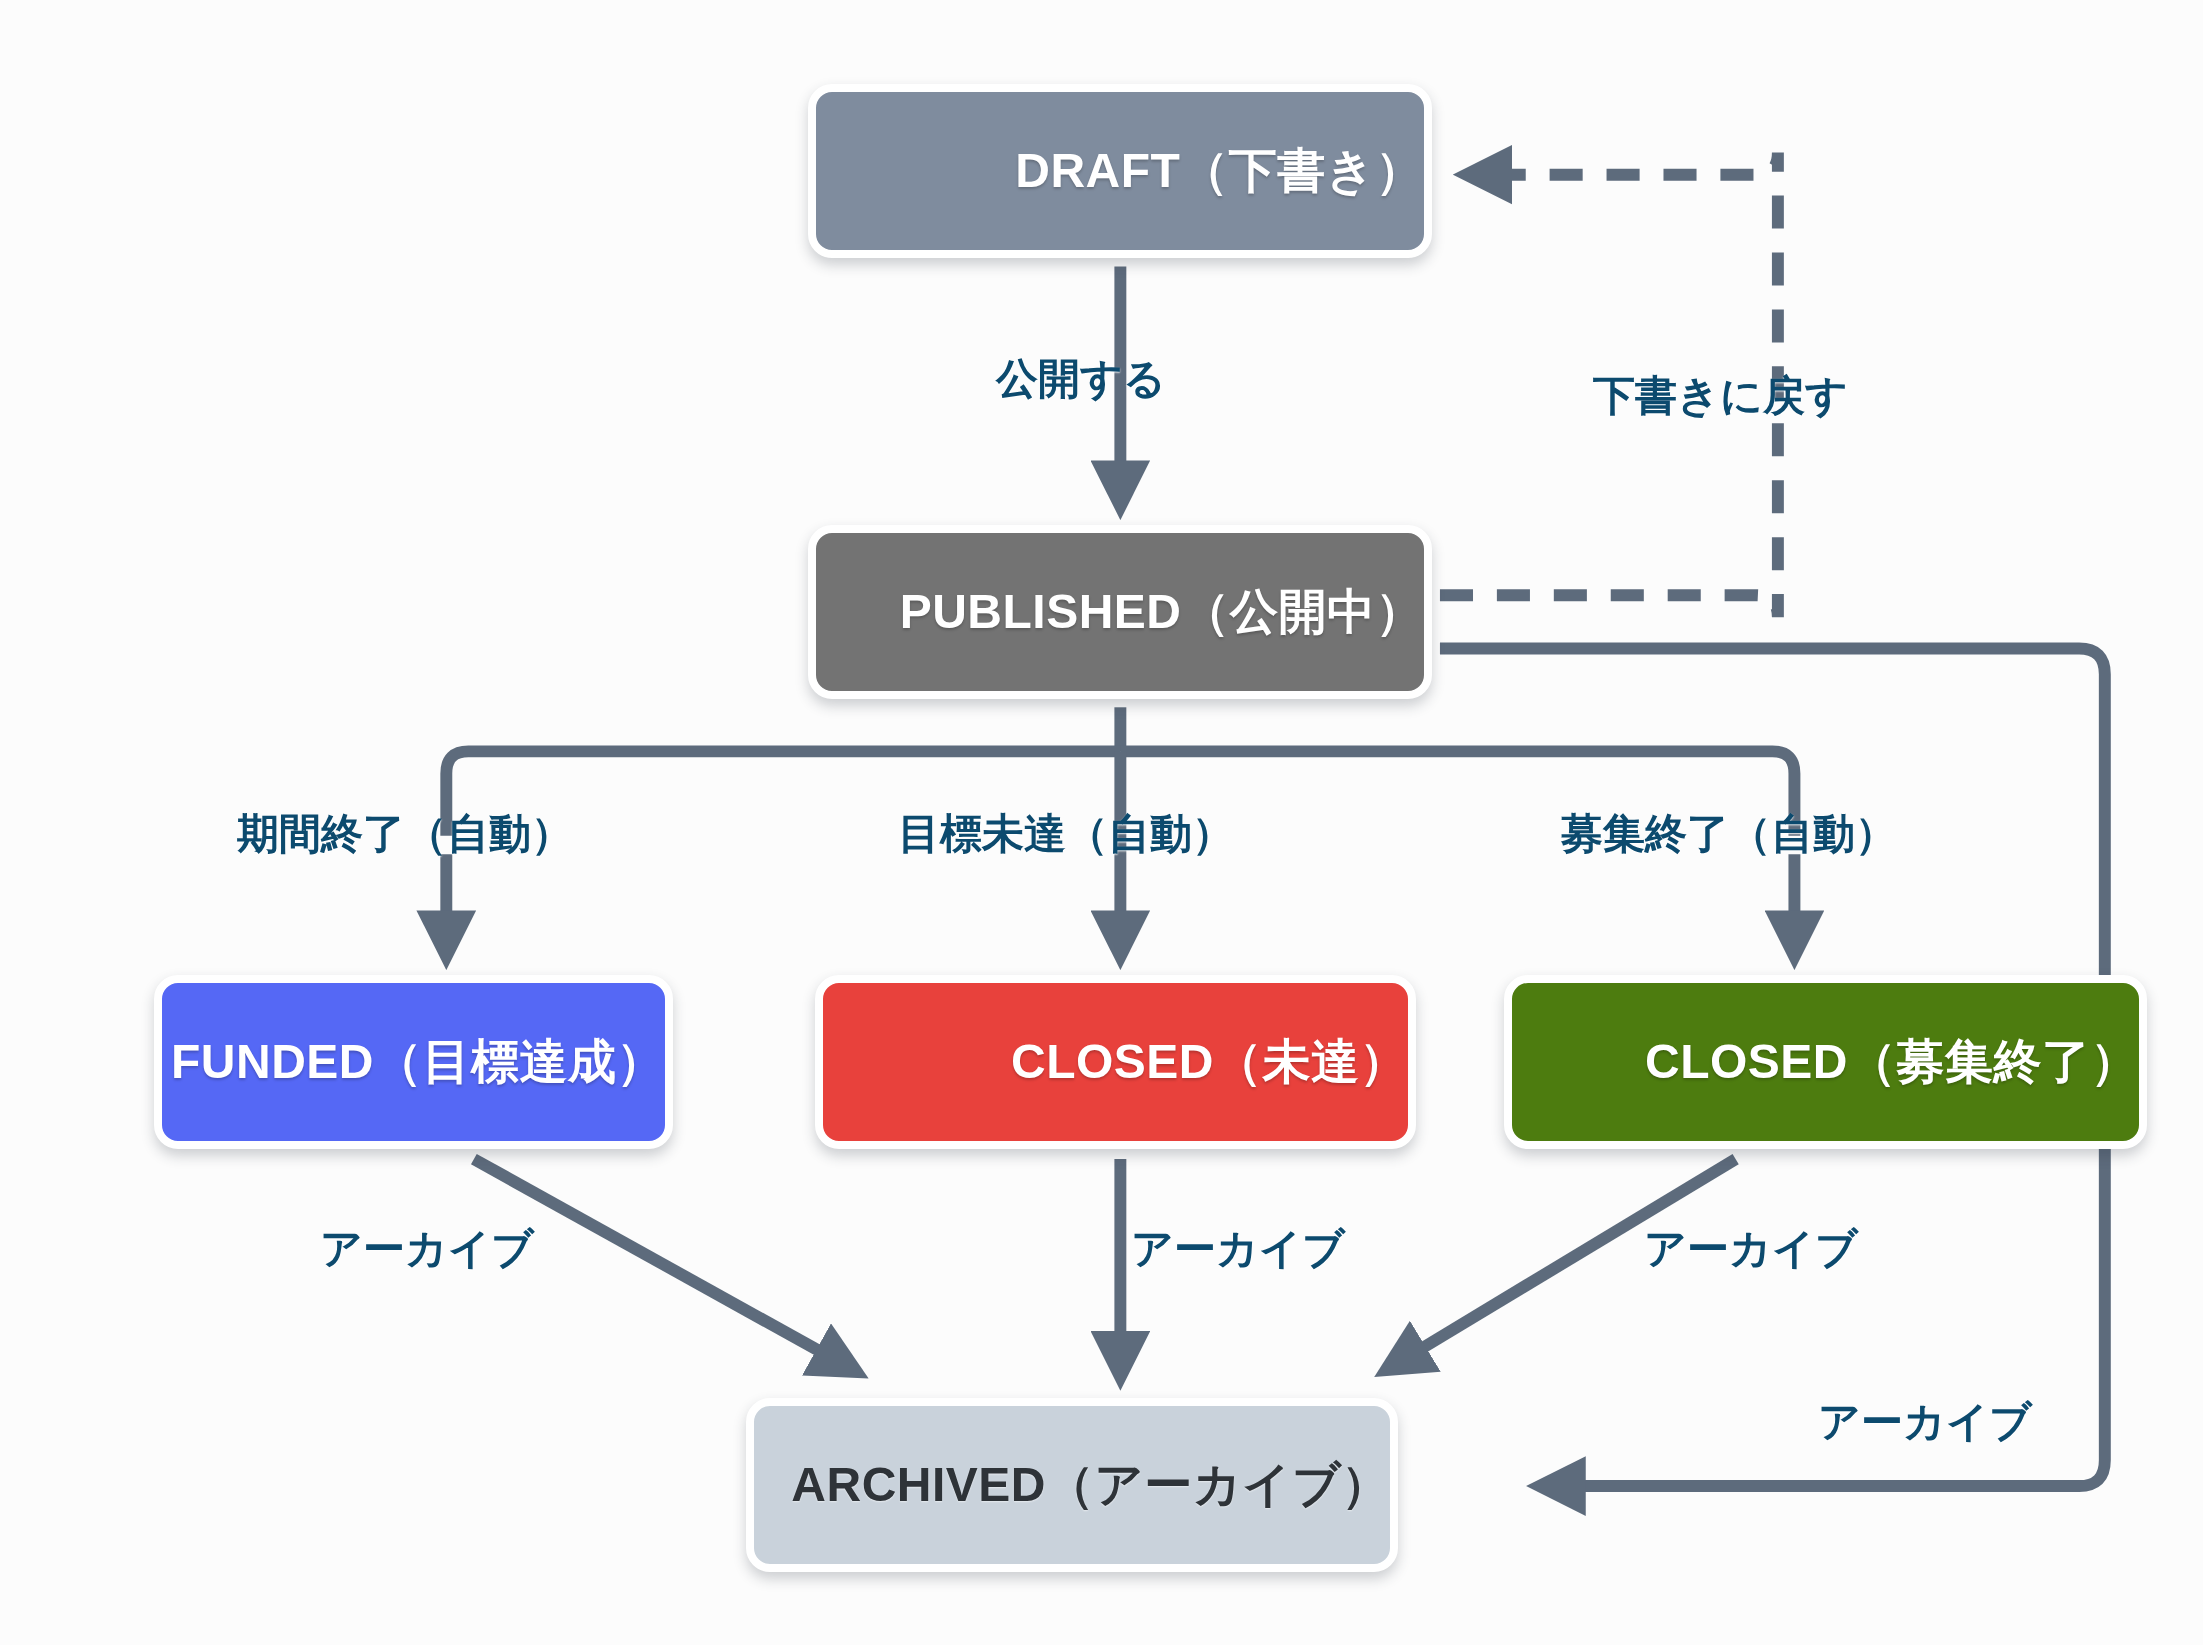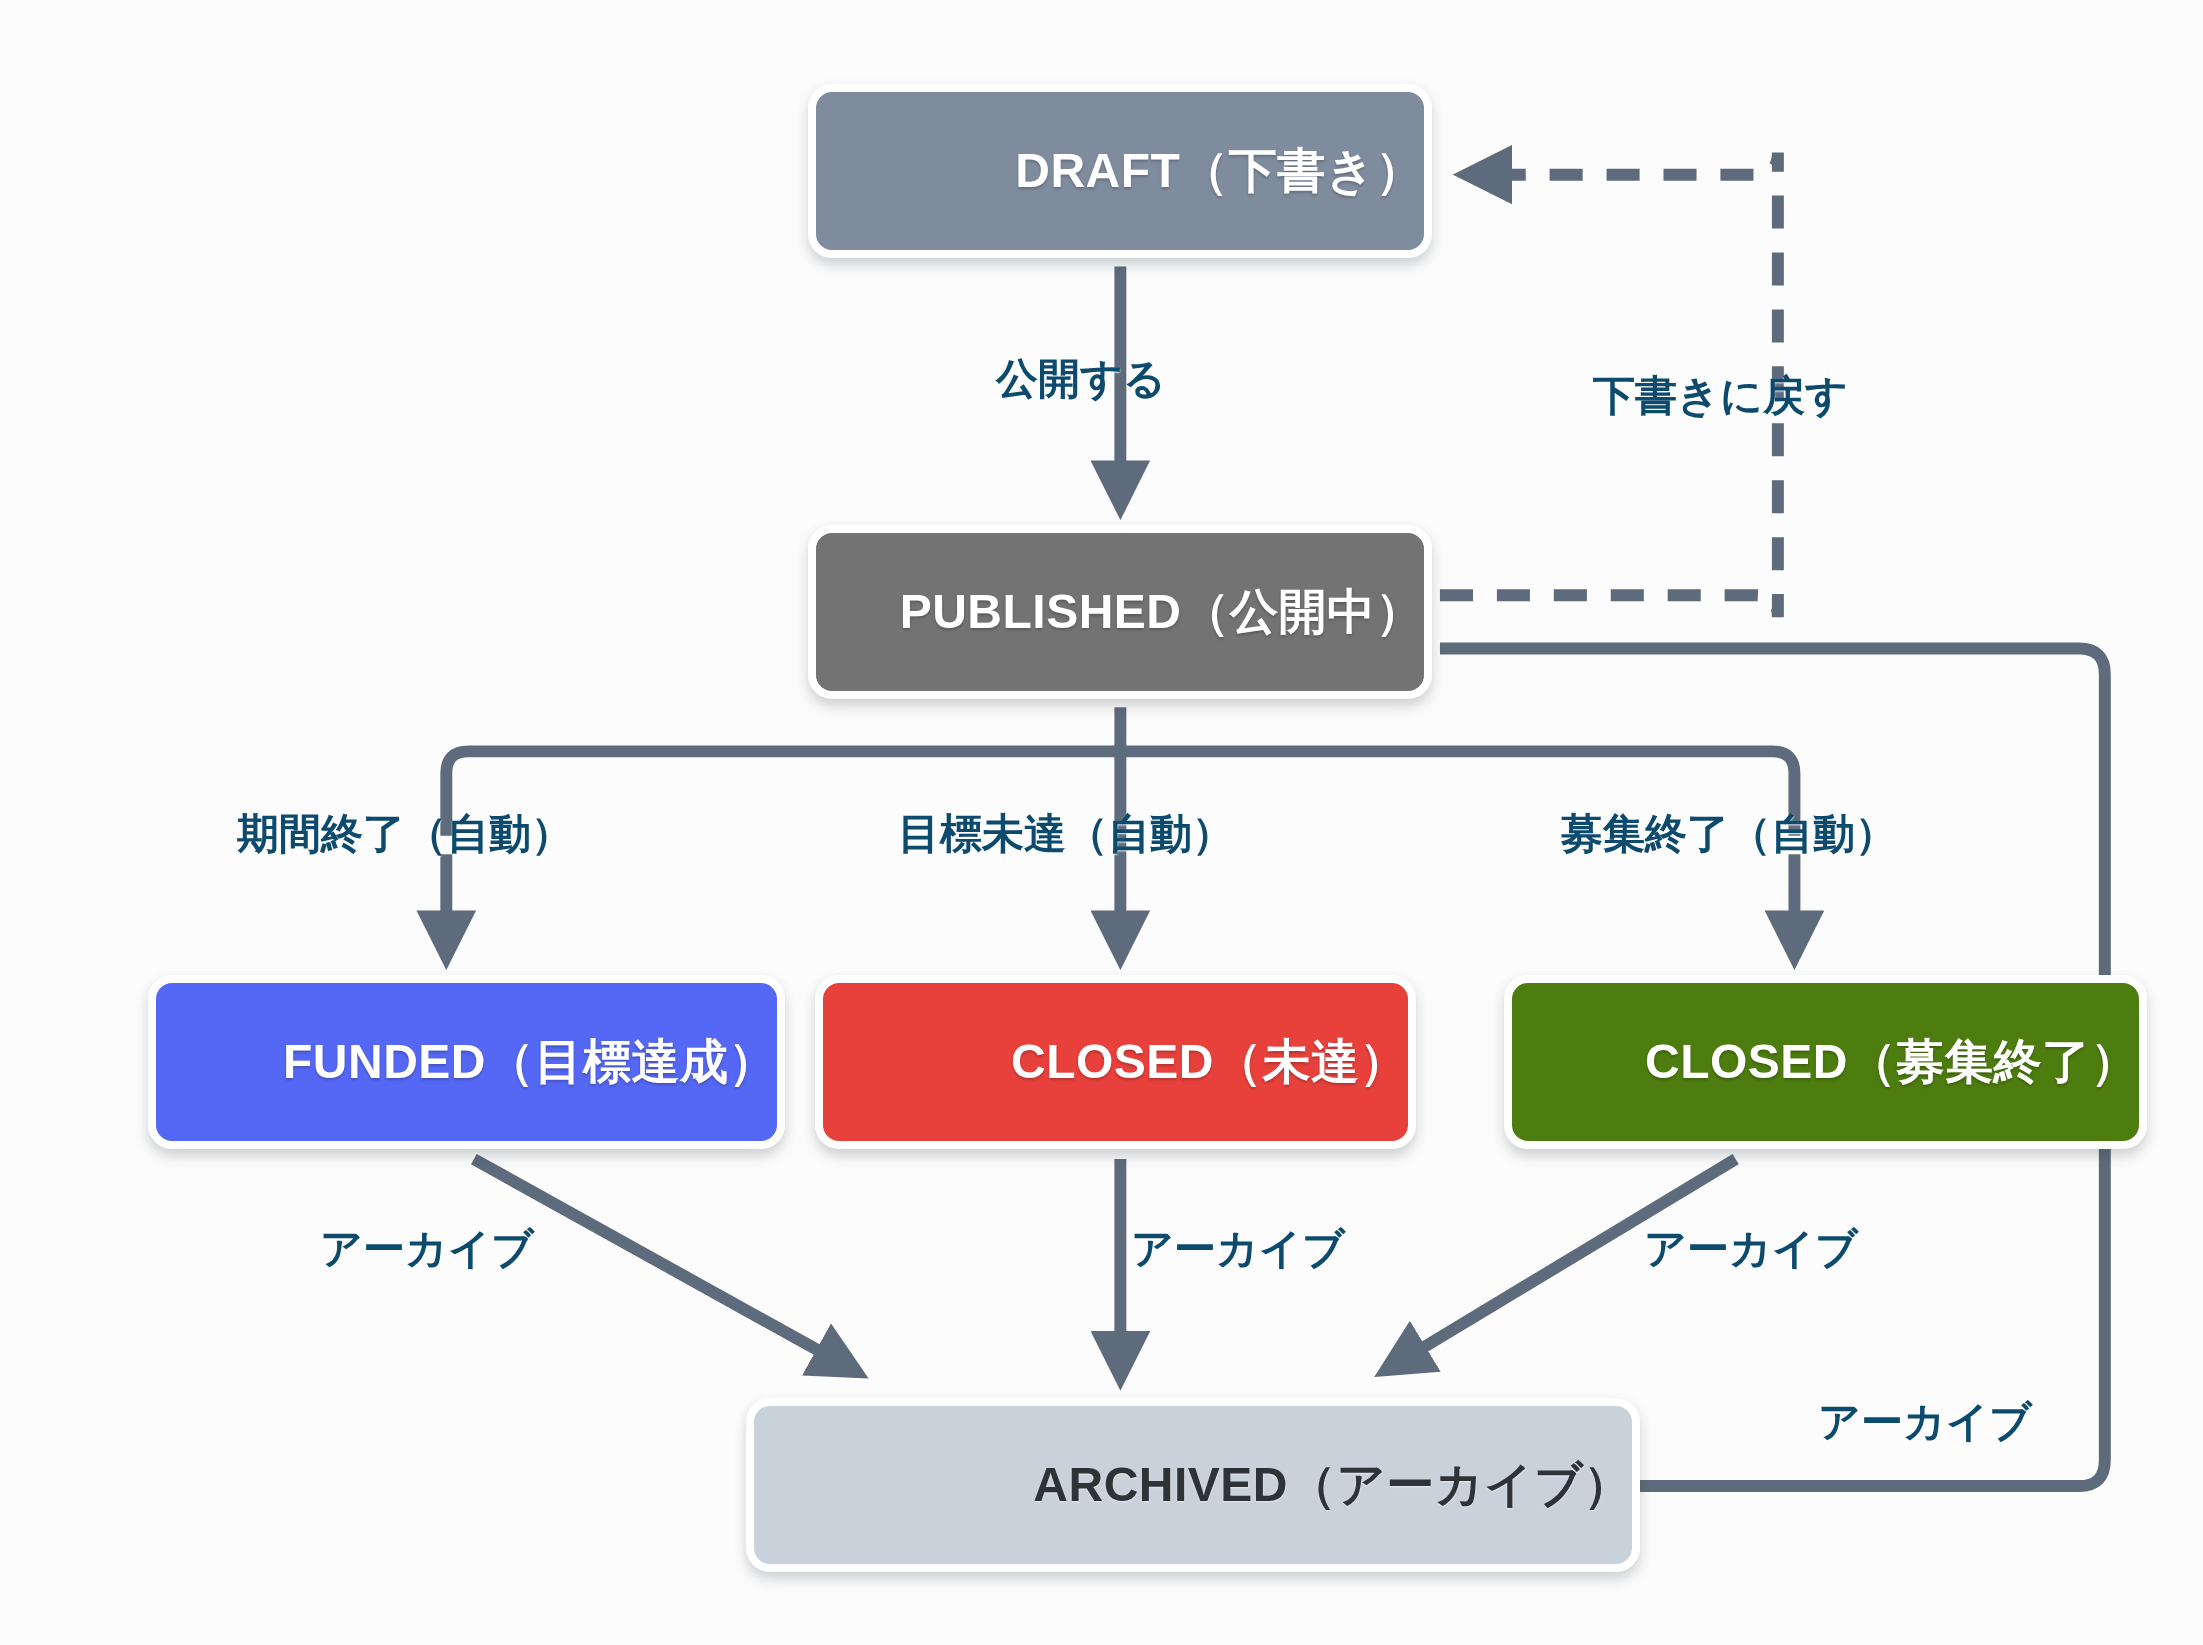--- a/index.html
+++ b/index.html
@@ -103,33 +103,33 @@
   </svg>
 
   <div class="node light" style="left:808px; top:84px; width:624px; height:174px; background:#7f8c9e;">
     <span class="node-label">DRAFT（下書き）</span>
   </div>
 
   <div class="node light" style="left:808px; top:525px; width:624px; height:174px; background:#737373;">
     <span class="node-label">PUBLISHED（公開中）</span>
   </div>
 
-  <div class="node light" style="left:148px; top:975px; width:637px; height:174px; background:#5568f5;">
+  <div class="node light" style="left:154px; top:975px; width:519px; height:174px; background:#5568f5;">
     <span class="node-label">FUNDED（目標達成）</span>
   </div>
 
   <div class="node light" style="left:815px; top:975px; width:601px; height:174px; background:#e8413c;">
     <span class="node-label">CLOSED（未達）</span>
   </div>
 
   <div class="node light" style="left:1504px; top:975px; width:643px; height:174px; background:#4d7c0f;">
     <span class="node-label">CLOSED（募集終了）</span>
   </div>
 
-  <div class="node dark" style="left:746px; top:1398px; width:894px; height:174px; background:#c9d2db;">
+  <div class="node dark" style="left:746px; top:1398px; width:652px; height:174px; background:#c9d2db;">
     <span class="node-label">ARCHIVED（アーカイブ）</span>
   </div>
 
   <div class="edge-label" style="left:996px; top:351px;">公開する</div>
 
   <div class="edge-label" style="left:1593px; top:368px;">下書きに戻す</div>
 
   <div class="edge-label" style="left:237px; top:806px;">期間終了（自動）</div>
 
   <div class="edge-label" style="left:898px; top:806px;">目標未達（自動）</div>

